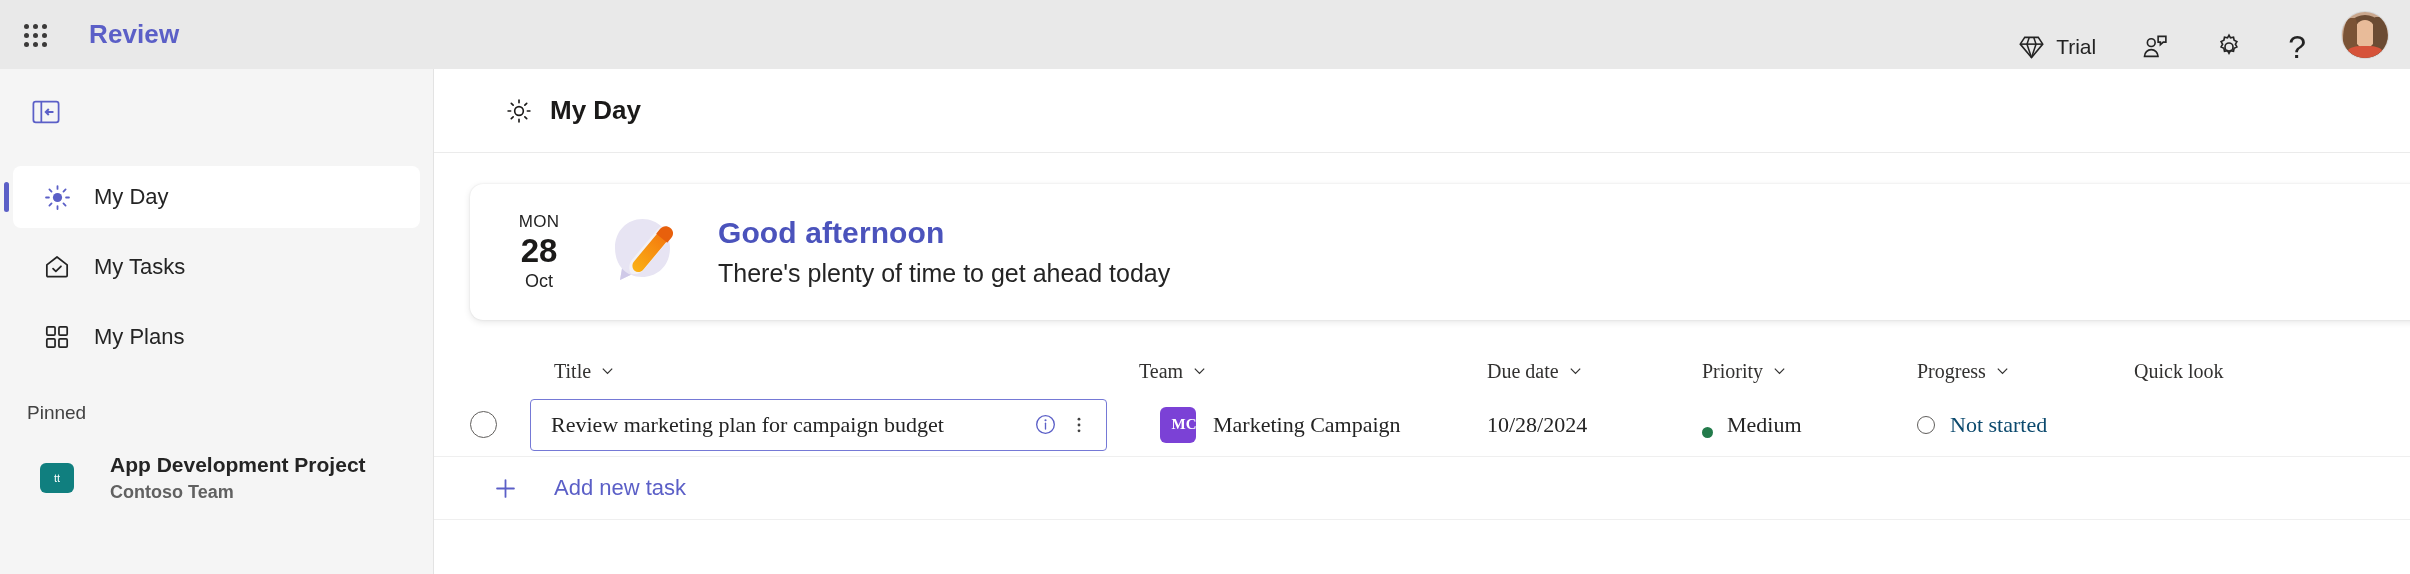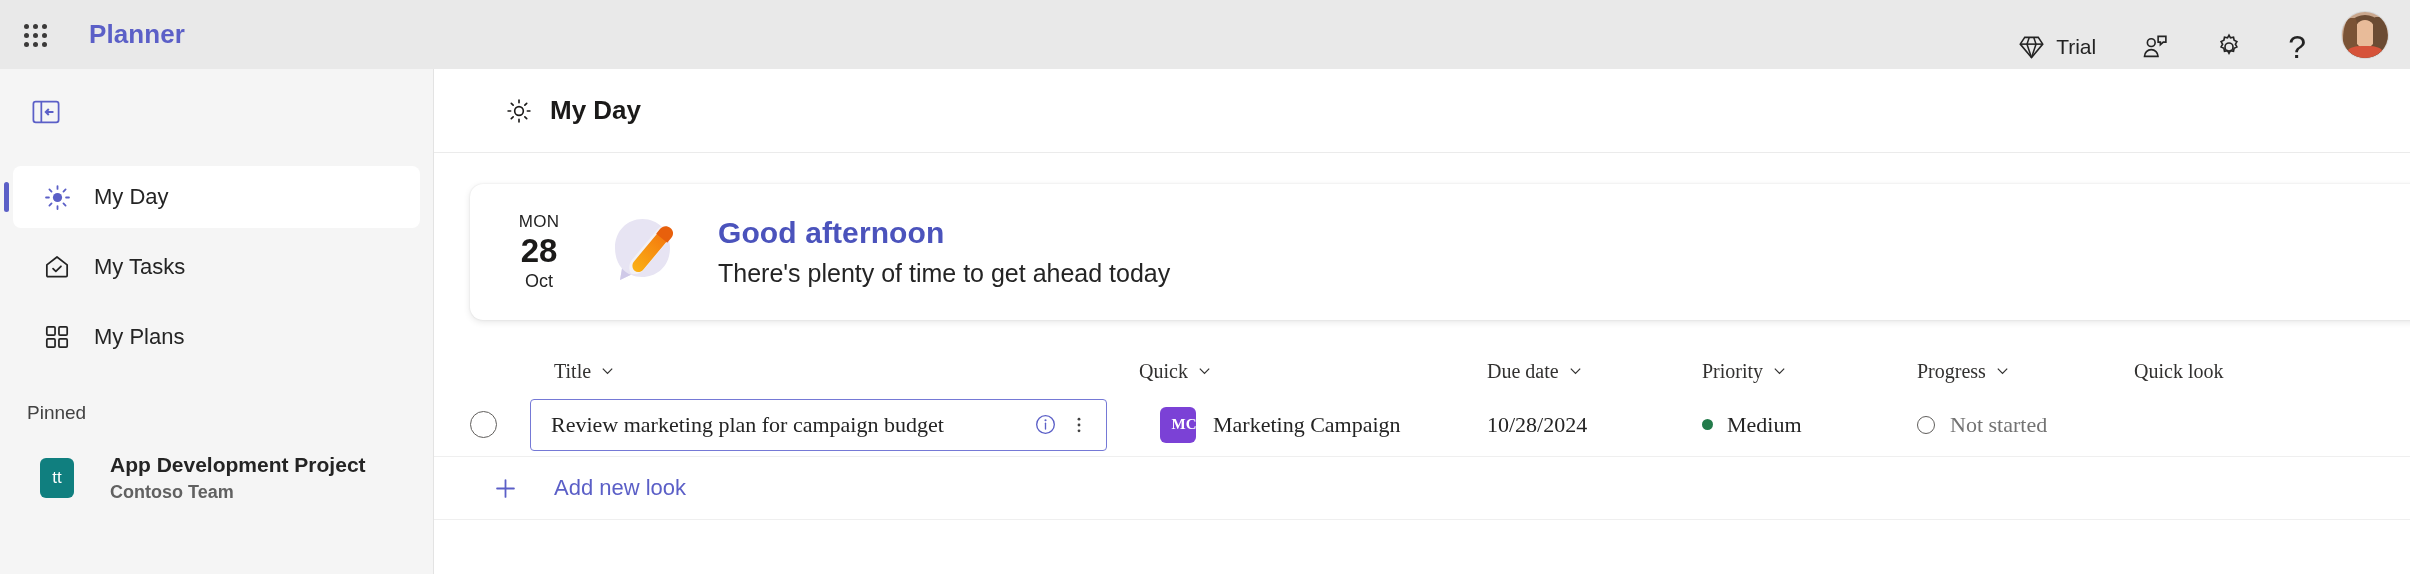--- a/index.html
+++ b/index.html
@@ -135,25 +135,25 @@
   }
   .pinned-item {
     margin: 22px 13px 0 13px;
     height: 64px;
     border-radius: 8px;
     display: flex; align-items: center;
     padding-left: 27px;
     cursor: pointer;
   }
   .plan-chip {
-    width: 34px; height: 40px;
+    width: 34px; height: 30px;
     border-radius: 6px;
     background: #107f7f;
     color: #ffffff;
-    font-size: 17px;
+    font-size: 11px;
     display: flex; align-items: center; justify-content: center;
     flex: 0 0 34px;
   }
   .pinned-text { margin-left: 36px; line-height: 1.25; font-weight: bold; }
   .pinned-title { font-size: 21px; color: #242424; }
   .pinned-sub { font-size: 18px; color: #616161; margin-top: 3px; }
 
   
   .main {
     flex: 1;
@@ -265,26 +265,26 @@
   .plan-badge {
     width: 36px; height: 36px; border-radius: 6px;
     background: #7b41d6;
     color: #fff; font-size: 15px; font-weight: 700;
     display: flex; align-items: center; justify-content: center;
     flex: 0 0 36px;
     padding-left: 12px;
   }
   .plan-name { margin-left: 17px; font-size: 22px; color: #242424; }
   .due-text { font-size: 22px; color: #242424; }
-  .prio-cell { display: flex; align-items: center; gap: 14px; }
+  .prio-cell { display: flex; align-items: flex-end; gap: 14px; }
   .prio-dot { width: 11px; height: 11px; border-radius: 50%; background: #237b4b; flex:0 0 11px; }
   .prio-text { font-size: 22px; color: #242424; }
   .prog-cell { display: flex; align-items: center; gap: 15px; }
   .prog-ring { width: 18px; height: 18px; border-radius: 50%; border: 1.6px solid #605e5c; flex:0 0 18px;}
-  .prog-text { font-size: 22px; color: #737373; }
+  .prog-text { font-size: 22px; color: #0c4a6e; }
 
   .addrow {
     height: 63px;
     border-bottom: 1px solid #efefef;
     display: flex; align-items: center;
     padding-left: 36px;
     cursor: pointer;
   }
   .plus-icon { width: 60px; flex: 0 0 60px; display: flex; align-items: center; padding-left: 22px;}
   .add-label { margin-left: 24px; font-size: 22px; color: #5b5fc7; }
@@ -299,21 +299,21 @@
       <i></i>
       <i></i>
       <i></i>
       <i></i>
       <i></i>
       <i></i>
       <i></i>
       <i></i>
   </div>
 
-  <div class="brand">Planner</div>
+  <div class="brand">Review</div>
 
   <div class="topbar-right">
 
     <div class="tb-btn">
       <span>
         <svg width="27" height="27" viewBox="0 0 24 24" fill="none" stroke="#242424" stroke-width="1.4">
           <path d="M6 3h12l4 6-10 12L2 9z"></path>
           <path d="M2 9h20"></path>
             <path d="M12 21 8 9l2-6"></path>
             <path d="m12 21 4-12-2-6"></path>
@@ -469,21 +469,21 @@
         <div class="c-title cell">
           <span>Title</span>
           <span>
             <svg width="15" height="15" viewBox="0 0 16 16" fill="none" stroke="#323130" stroke-width="1.3">
                 <path d="m3 6 5 5 5-5"></path>
               </svg>
           </span>
         </div>
 
         <div class="c-plan cell">
-          <span>Quick</span>
+          <span>Team</span>
           <span>
             <svg width="15" height="15" viewBox="0 0 16 16" fill="none" stroke="#323130" stroke-width="1.3">
                 <path d="m3 6 5 5 5-5"></path>
               </svg>
           </span>
         </div>
 
         <div class="c-due cell">
           <span>Due date</span>
           <span>
@@ -563,19 +563,19 @@
 
         <div class="c-quick"></div>
       </div>
 
       <div class="addrow">
         <span class="plus-icon">
           <svg width="27" height="27" viewBox="0 0 24 24" fill="none" stroke="#5b5fc7" stroke-width="1.6" stroke-linecap="round">
             <path d="M12 4.5v15M4.5 12h15"></path>
           </svg>
         </span>
-        <span class="add-label">Add new look</span>
+        <span class="add-label">Add new task</span>
       </div>
 
     </div>
 
   </div>
 </div>
 
 </body></html>

